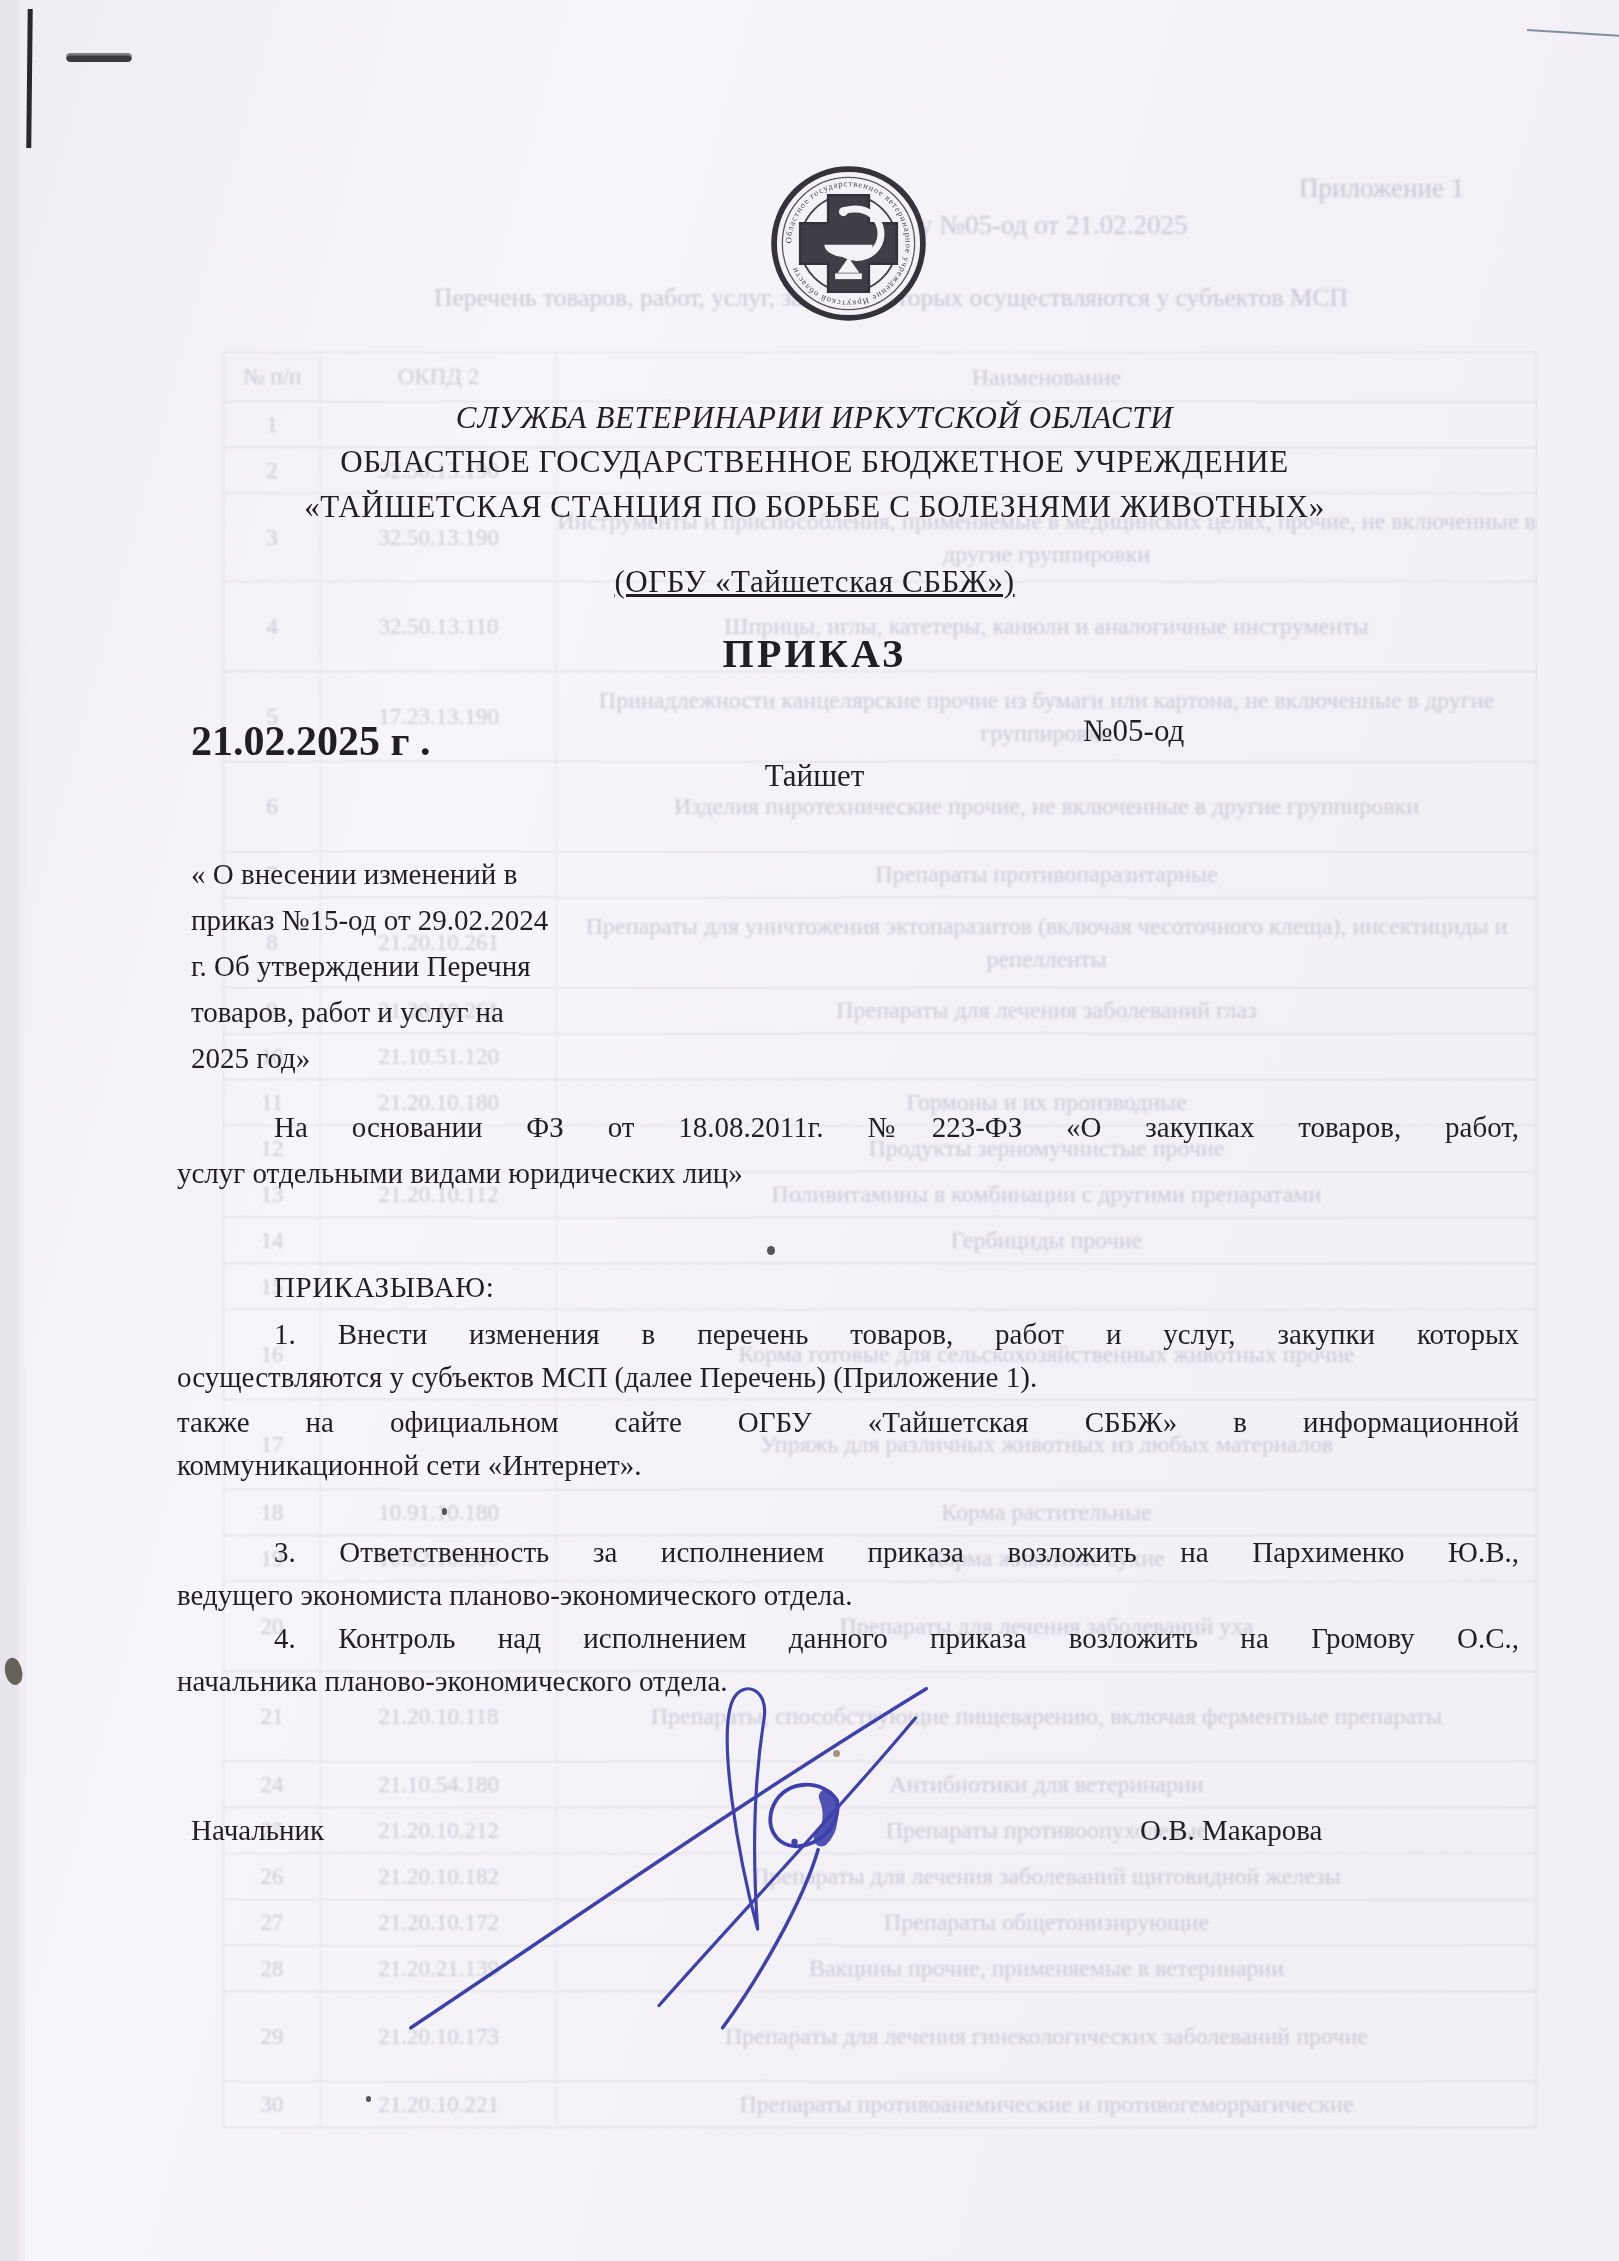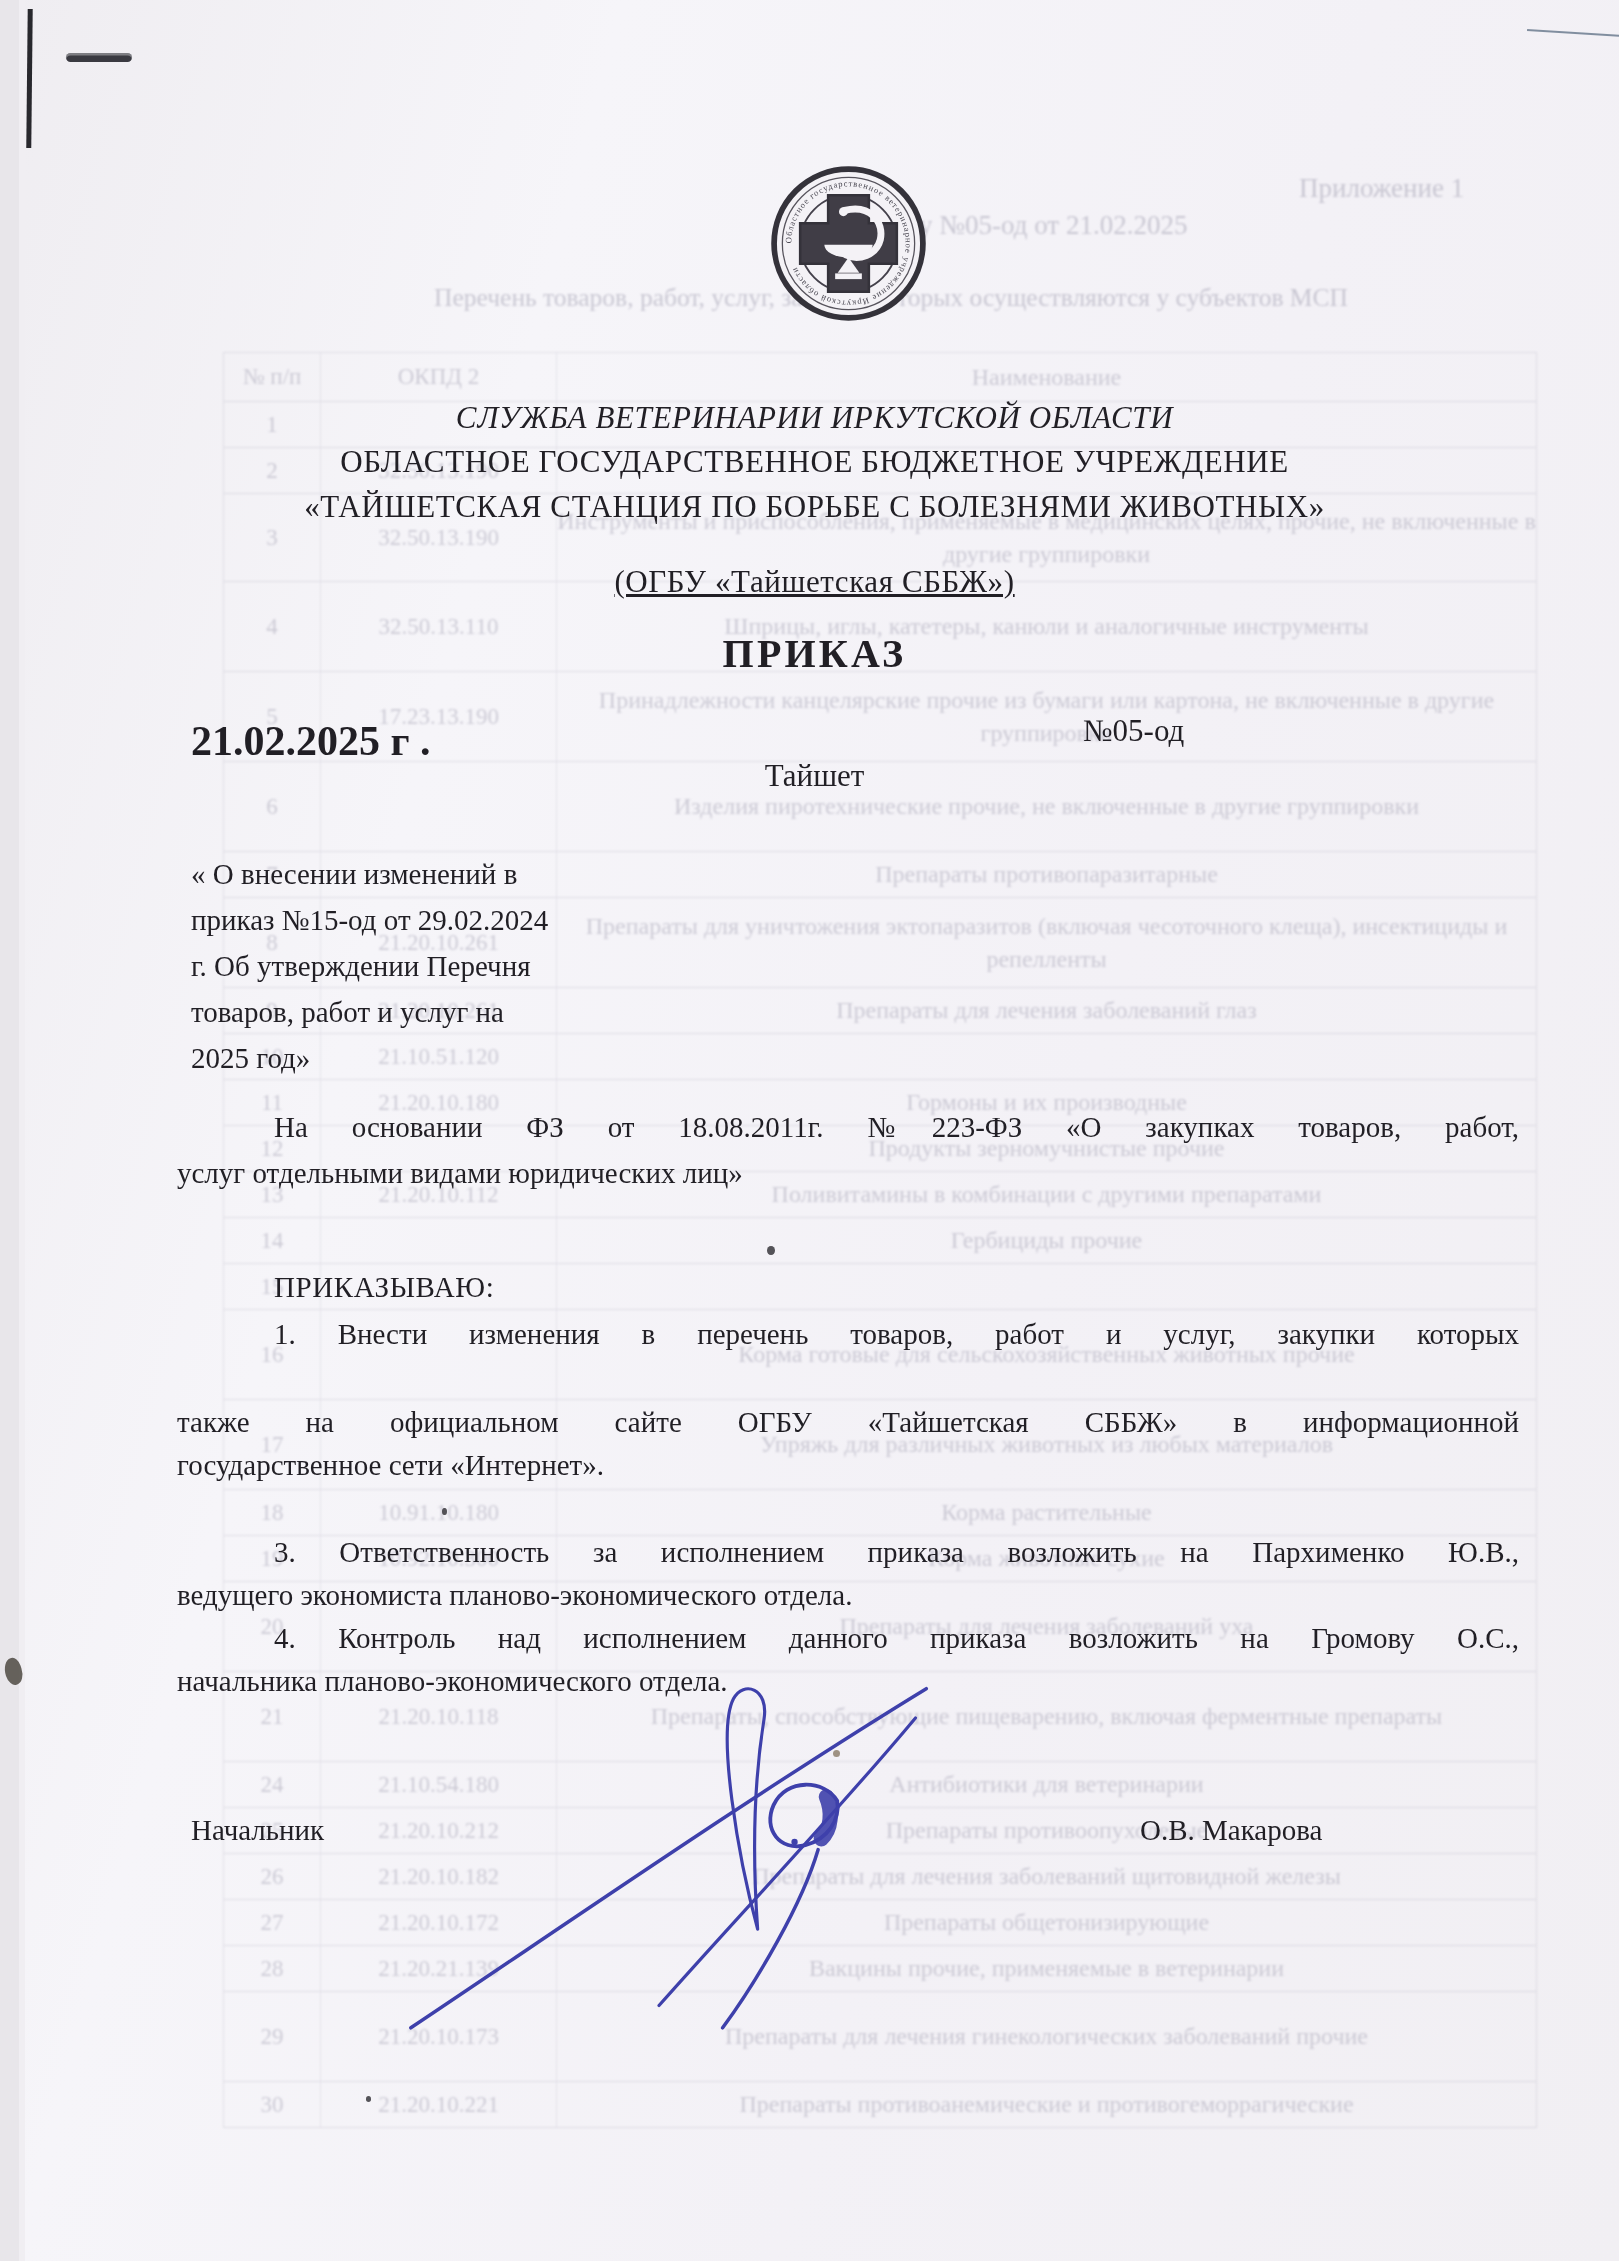--- a/index.html
+++ b/index.html
@@ -241,24 +241,25 @@
 
   <div class="abs block body45" style="top:1104px;">
       <div class="tl72 ind jfull">На основании ФЗ от 18.08.2011г. №223-ФЗ «О закупках товаров, работ,</div>
       <div class="tl72">услуг отдельными видами юридических лиц»</div>
     </div>
 
   <div class="abs nw body45" style="left:274px;top:1271px;letter-spacing:0.6px;">ПРИКАЗЫВАЮ:</div>
 
   <div class="abs block body45" style="top:1313px;">
       <div class="tl ind jfull">1. Внести изменения в перечень товаров, работ и услуг, закупки которых</div>
+      <div class="tl">осуществляются у субъектов МСП (далее Перечень) (Приложение 1).</div>
     </div>
   <div class="abs block body45" style="top:1401px;">
       <div class="tl jfull">также на официальном сайте ОГБУ «Тайшетская СББЖ» в информационной</div>
-      <div class="tl">государственное сети «Интернет».</div>
+      <div class="tl">коммуникационной сети «Интернет».</div>
     </div>
   <div class="abs block body45" style="top:1531px;">
       <div class="tl ind jfull">3. Ответственность за исполнением приказа возложить на Пархименко Ю.В.,</div>
       <div class="tl">ведущего экономиста планово-экономического отдела.</div>
     </div>
   <div class="abs block body45" style="top:1617px;">
       <div class="tl ind jfull">4. Контроль над исполнением данного приказа возложить на Громову О.С.,</div>
       <div class="tl">начальника планово-экономического отдела.</div>
     </div>
 

